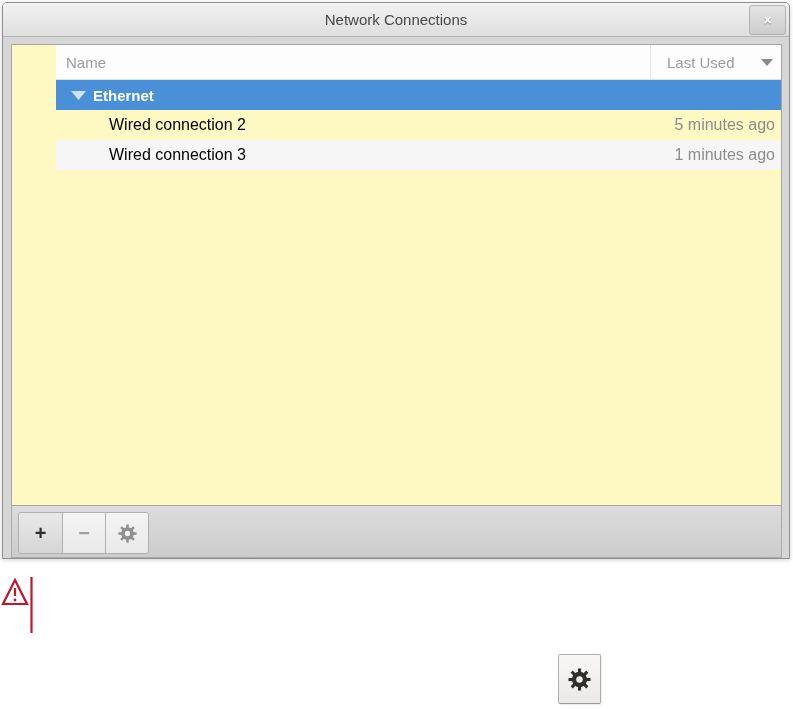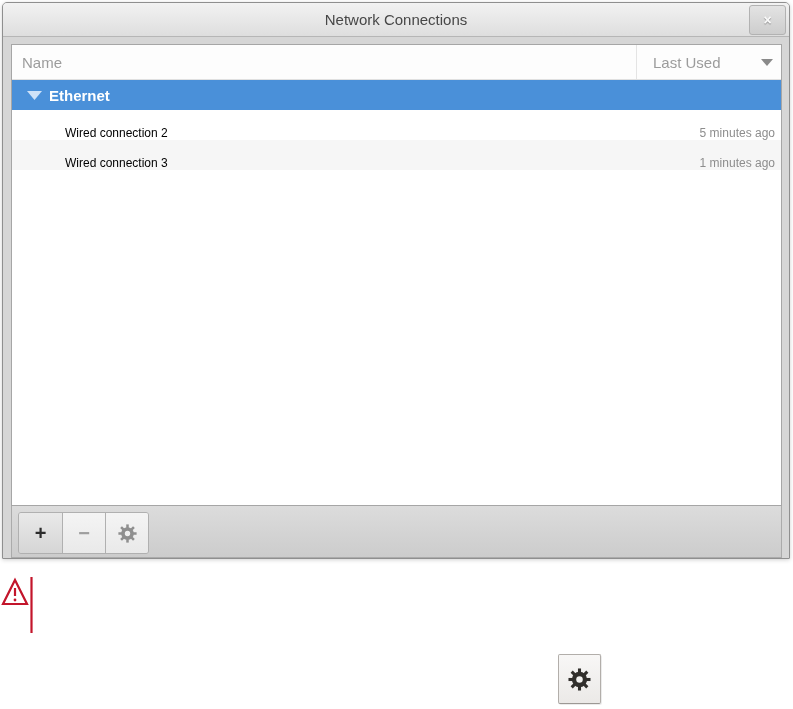--- a/index.html
+++ b/index.html
@@ -51,40 +51,41 @@
     line-height: 28px;
     text-shadow: 0 1px 1px rgba(0,0,0,0.35);
     cursor: default;
   }
 
   
   .list-frame {
     position: absolute;
     left: 8px; top: 41px;
     width: 771px; height: 462px;
-    background: #ffffff;
+    background: #fef9c3;
     border: 1px solid #a6a6a6;
     overflow: hidden;
+    padding-left: 44px;
   }
   .list-header {
     display: flex;
     height: 35px;
     background: #fdfdfd;
     border-bottom: 1px solid #e0e0e0;
     color: #9c9c9c;
     font-size: 15px;
   }
   .col-name {
     flex: 1;
     display: flex;
     align-items: center;
     padding-left: 10px;
   }
   .col-lastused {
-    width: 145px;
+    width: 131px;
     display: flex;
     align-items: center;
     padding: 0 8px 0 16px;
     border-left: 1px solid #e4e4e4;
   }
   .sort-arrow {
     margin-left: auto;
     width: 0; height: 0;
     border-left: 6px solid transparent;
     border-right: 6px solid transparent;
@@ -100,23 +101,23 @@
     font-size: 15px;
     font-weight: bold;
     padding-left: 15px;
   }
   .expander {
     width: 15px; height: 9px;
     margin-right: 7px;
   }
   .conn-row {
     display: flex;
-    align-items: flex-end;
+    align-items: center;
     height: 30px;
-    font-size: 12px;
+    font-size: 16px;
     gap: 12px;
   }
   .conn-row.alt { background: #f6f6f6; }
   .conn-name {
     padding-left: 53px;
     color: #000000;
   }
   .conn-time {
     margin-left: auto;
     padding-right: 6px;

